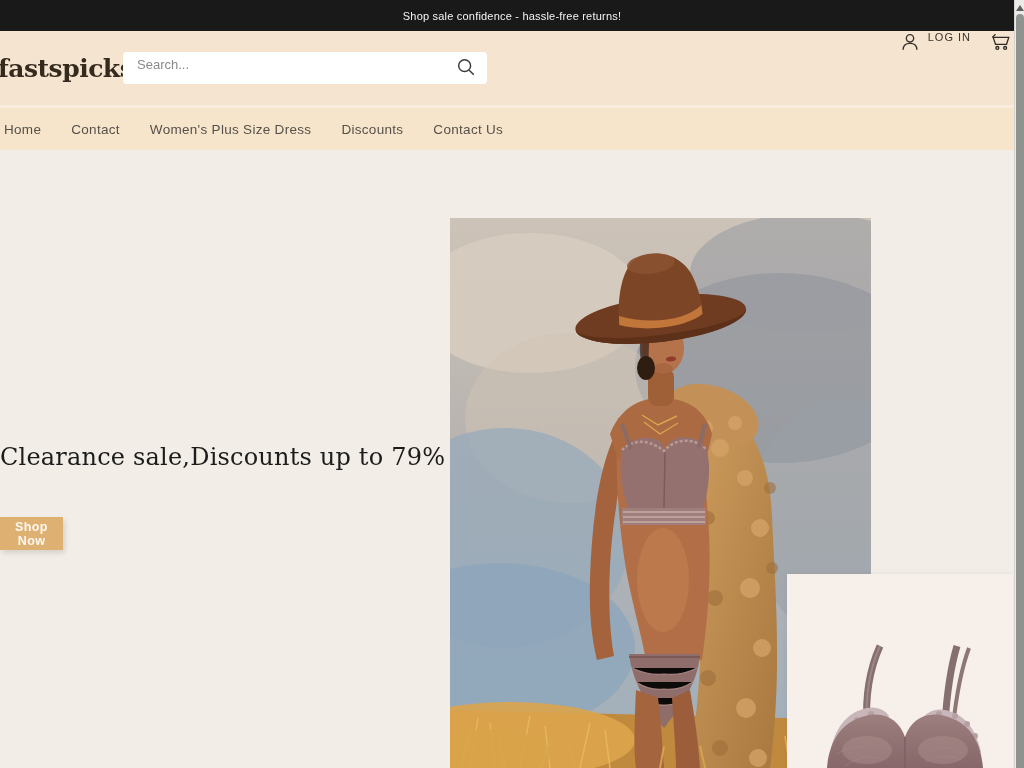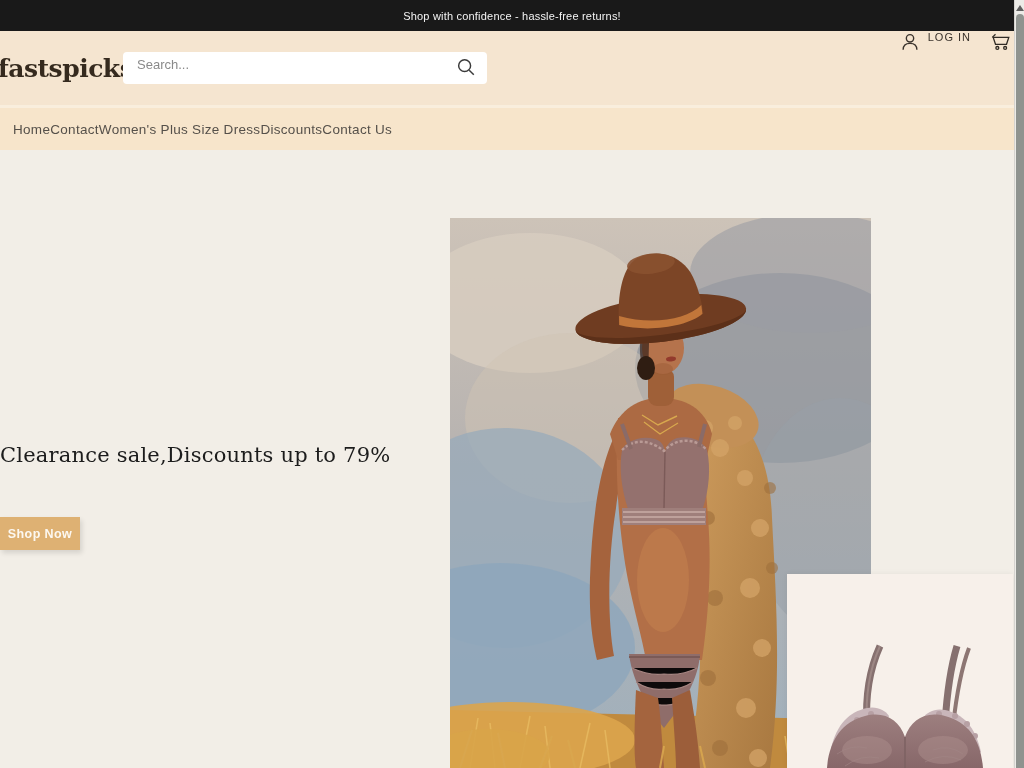--- a/index.html
+++ b/index.html
@@ -36,36 +36,36 @@
     display:flex; align-items:flex-start; gap:7px;
   }
   .login {
     font-size:11px; letter-spacing:1px; color:#3a332c; cursor:pointer; margin-right:12px;
   }
   .iconbtn { background:none; border:none; cursor:pointer; display:flex; align-items:center; }
 
   
   .nav {
     height:45px; background:var(--nav-bg,#f7e5cb); border-top:3px solid #f9eedd;
-    display:flex; align-items:center; padding-left:13px;
+    display:flex; align-items:center; gap:30px; padding-left:4px;
   }
   .nav a {
     font-size:13.5px; color:var(--nav-text,#55504a); text-decoration:none; letter-spacing:.3px;
     white-space:nowrap; cursor:pointer;
   }
 
   
   .hero { position:relative; height:618px; background:var(--page-bg,#f2eee7); overflow:hidden; }
   .hero h1 {
     position:absolute; left:0; top:293px; width:460px;
-    font-family:"DejaVu Serif", serif; font-weight:500; font-size:21px; line-height:1.2;
+    font-family:"DejaVu Serif", serif; font-weight:500; font-size:24px; line-height:1.2;
     color:#1c1c1c; letter-spacing:.2px;
   }
   .cta {
-    position:absolute; left:0; top:367px; width:80px; height:33px;
+    position:absolute; left:0; top:367px; width:63px; height:33px;
     background:var(--accent,#deb173); color:#fcf8f1; border:none; cursor:pointer;
     font-size:12.5px; font-weight:600; letter-spacing:.4px;
     box-shadow:2px 3px 5px rgba(0,0,0,.12); font-family:"Liberation Sans", sans-serif;
   }
   .hero-img { position:absolute; left:450px; top:68px; width:421px; height:550px; }
   .product-img { position:absolute; left:787px; top:424px; width:226px; height:194px; box-shadow:0 0 6px rgba(0,0,0,.06); }
 
   
   .scrollbar {
     position:absolute; right:0; top:0; width:10px; height:768px;
@@ -81,21 +81,21 @@
   }
   .scroll-thumb {
     position:absolute; top:14px; bottom:0; left:1px; width:8px;
     background:#8f938f; border-radius:4px 4px 0 0; cursor:grab;
   }
 </style>
 </head>
 <body>
 
 <div class="announcement">
-  <span>Shop with confidence - hassle-free returns!</span>
+  <span>Shop sale confidence - hassle-free returns!</span>
 </div>
 
 <div class="header">
   <div class="logo">fastspicks</div>
 
   <div class="searchwrap">
     <input type="text" placeholder="Search..." style="">
     <button class="search-btn">
       <span>
         <svg width="22" height="22" viewBox="0 0 24 24" fill="none" stroke="#3a3a3a" stroke-width="1.6">

